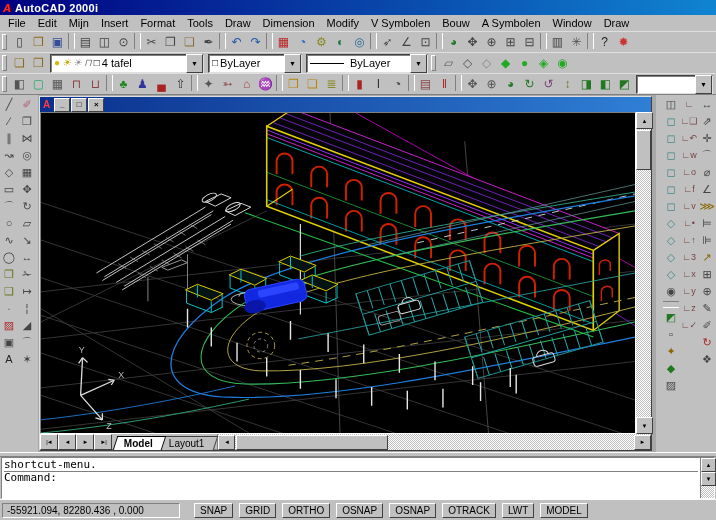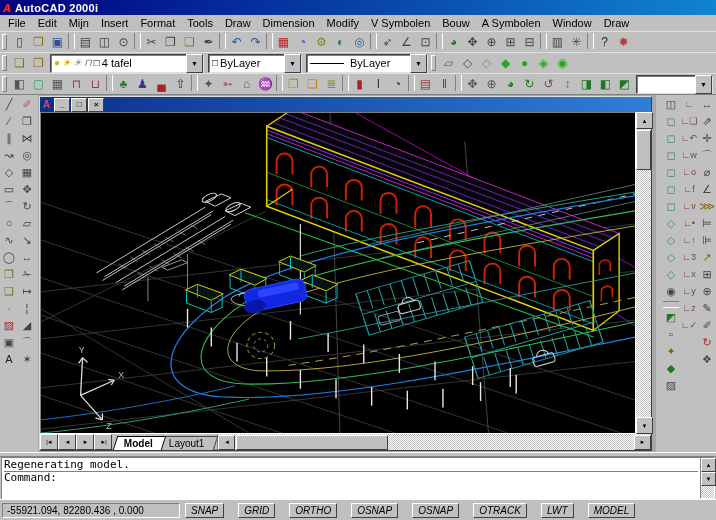--- a/index.html
+++ b/index.html
@@ -60,21 +60,21 @@
   
   .cmdsplit{height:3px;background:#c0c0c0;border-top:1px solid #ffffff;border-bottom:1px solid #808080;flex:0 0 auto;}
   .cmdarea{height:40px;flex:0 0 auto;background:#fff;border:1px solid;border-color:#808080 #ffffff #ffffff #808080;margin:0 1px;display:flex;}
   .cmdlines{flex:1;font-family:"DejaVu Sans Mono","Liberation Mono",monospace;font-size:11px;line-height:12px;padding:1px 2px;}
   .cmdprompt{border-top:1px solid #808080;}
   .cmdscroll{width:13px;display:flex;flex-direction:column;justify-content:flex-start;background-image:repeating-conic-gradient(#fff 0 25%,#c0c0c0 0 50%);background-size:2px 2px;border-left:1px solid #808080;}
   .cmdscroll .sbtn3{width:13px;height:12px;}
   
   .statusbar{height:18px;flex:0 0 auto;display:flex;align-items:center;padding:1px 2px;gap:3px;background:#c0c0c0;border-top:1px solid #ffffff;}
   .coords{width:168px;height:13px;font-size:10px;padding:0 4px;display:flex;align-items:center;border:1px solid;border-color:#808080 #ffffff #ffffff #808080;}
-  .stoggles{display:flex;gap:14px;margin-left:2px;font-style:italic;}
+  .stoggles{display:flex;gap:6px;margin-left:11px;}
   .sbtn{font-size:10px;padding:0 5px;height:13px;display:flex;align-items:center;background:#c0c0c0;border:1px solid;border-color:#ffffff #404040 #404040 #ffffff;}
 </style>
 </head>
 <body>
 
 <div class="screen">
 
   <div class="titlebar">
     <span class="logo">A</span>
     <span class="ttext">AutoCAD 2000i</span>
@@ -813,21 +813,21 @@
           <span class="tbtn">
             <i style="color: rgb(68, 68, 68);">❖</i>
           </span>
         </div>
     </div>
   </div>
 
   <div class="cmdsplit"></div>
   <div class="cmdarea">
     <div class="cmdlines">
-      <div>Regenerating model.</div>
+      <div>shortcut-menu.</div>
       <div class="cmdprompt">Command:</div>
     </div>
     <div class="cmdscroll">
       <span class="sbtn3">▲</span>
       <span class="sbtn3">▼</span>
     </div>
   </div>
 
   <div class="statusbar">
     <span class="coords">-55921.094, 82280.436 , 0.000</span>

